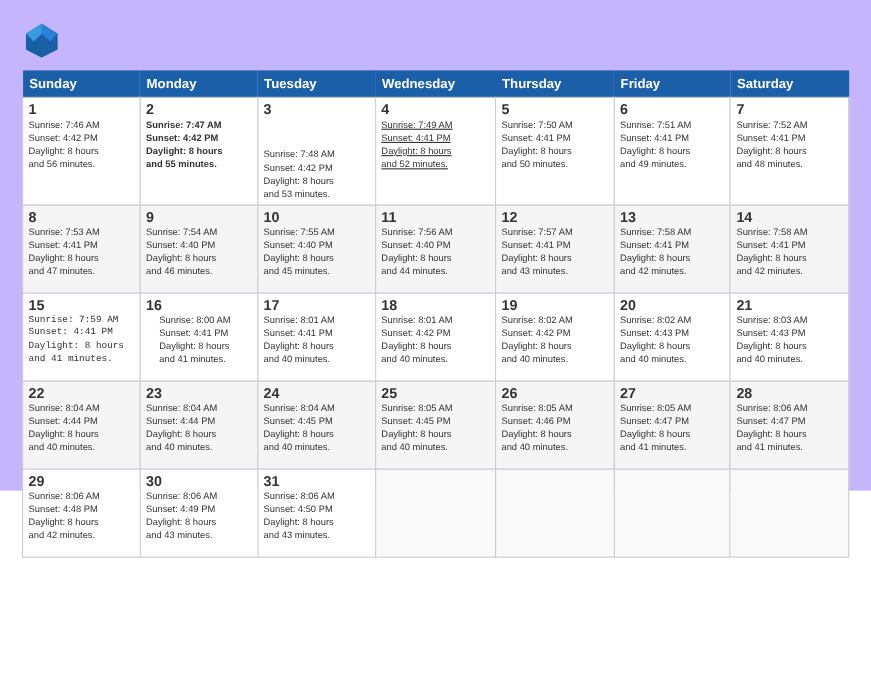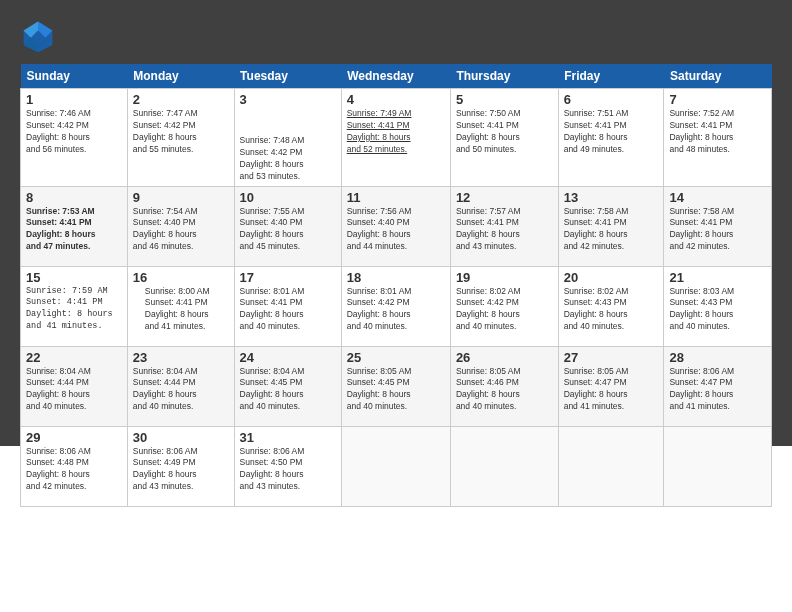--- a/index.html
+++ b/index.html
@@ -7,21 +7,21 @@
       font-family: Arial, sans-serif;
       background: #fff;
       width: 792px;
       height: 612px;
       overflow: hidden;
     }
     .page {
       width: 792px;
       height: 446px;
       padding: 18px 20px 1px 20px;
-      background: #404040;
+      background: #c4b5fd;
     }
     .header {
       display: flex;
       justify-content: space-between;
       align-items: flex-start;
       margin-bottom: 10px;
     }
     .logo {
       display: flex;
       align-items: center;
@@ -131,21 +131,21 @@
     <tr>
           <td>
             <span class="day-num">1</span>
             <div class="day-info" style="white-space: pre-line;">Sunrise: 7:46 AM
 Sunset: 4:42 PM
 Daylight: 8 hours
 and 56 minutes.</div>
           </td>
           <td>
             <span class="day-num">2</span>
-            <div class="day-info" style="white-space: pre-line;">Sunrise: 7:47 AM
+            <div class="day-info" style="white-space: pre-line; font-weight: bold;">Sunrise: 7:47 AM
 Sunset: 4:42 PM
 Daylight: 8 hours
 and 55 minutes.</div>
           </td>
           <td>
             <span class="day-num">3</span>
             <div class="day-info" style="white-space: pre-line; margin-top: 28px;">Sunrise: 7:48 AM
 Sunset: 4:42 PM
 Daylight: 8 hours
 and 53 minutes.</div>
@@ -175,21 +175,21 @@
             <span class="day-num">7</span>
             <div class="day-info" style="white-space: pre-line;">Sunrise: 7:52 AM
 Sunset: 4:41 PM
 Daylight: 8 hours
 and 48 minutes.</div>
           </td>
         </tr>
         <tr>
           <td>
             <span class="day-num">8</span>
-            <div class="day-info" style="white-space: pre-line; font-weight: bold;">Sunrise: 7:53 AM
+            <div class="day-info" style="white-space: pre-line;">Sunrise: 7:53 AM
 Sunset: 4:41 PM
 Daylight: 8 hours
 and 47 minutes.</div>
           </td>
           <td>
             <span class="day-num">9</span>
             <div class="day-info" style="white-space: pre-line;">Sunrise: 7:54 AM
 Sunset: 4:40 PM
 Daylight: 8 hours
 and 46 minutes.</div>

